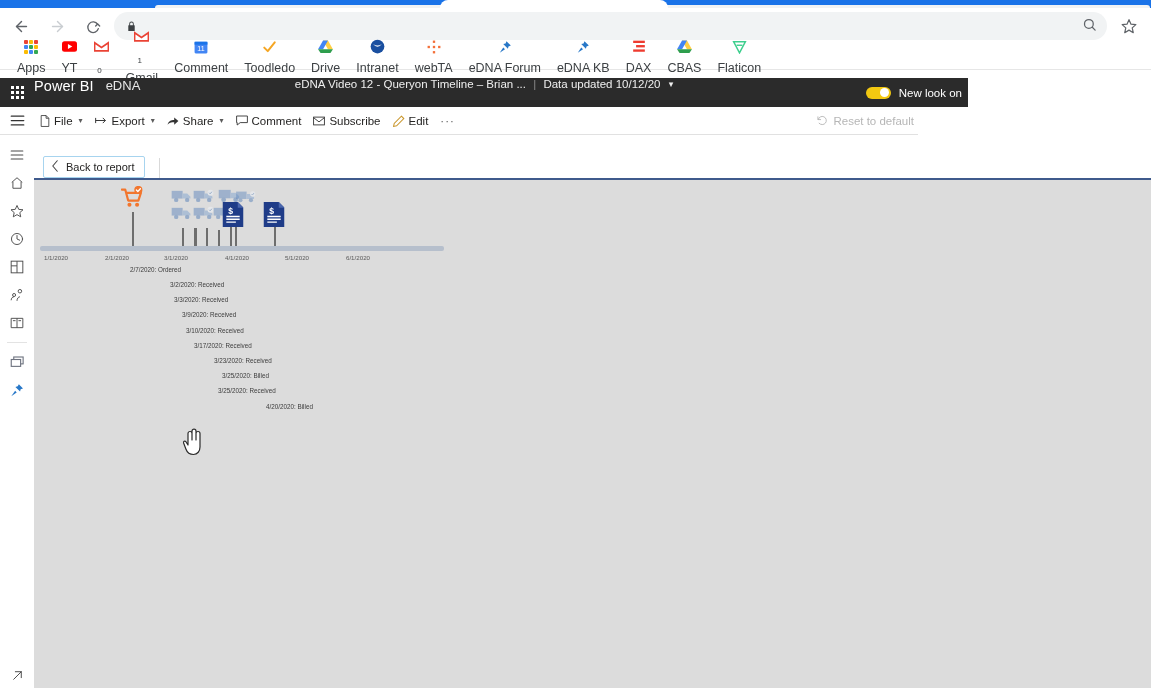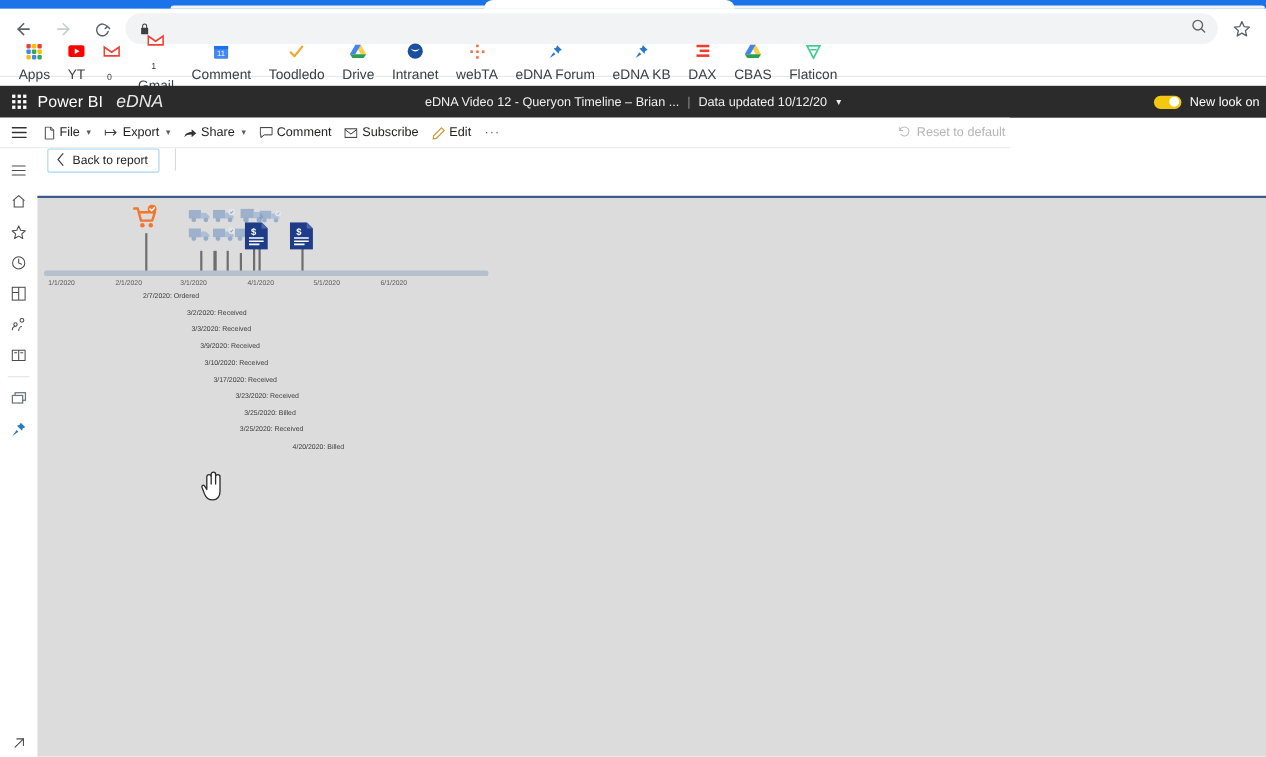--- a/index.html
+++ b/index.html
@@ -71,28 +71,28 @@
     font-size: 12.5px; color: #3c4043; white-space: nowrap; flex-direction: column;
   }
   .bm-ico { width: 16px; height: 16px; display: flex; align-items: center; justify-content: center; flex: none; }
 
   
   .appsgrid { display: grid; grid-template-columns: repeat(3, 4px); grid-template-rows: repeat(3, 4px); gap: 1px; }
   .appsgrid i { display: block; width: 4px; height: 4px; border-radius: 1px; }
 
   
   .pbi-header {
-    position: absolute; top: 78px; left: 0; width: 1151px; height: 29px;
-    background: #2b2b2b; display: flex; align-items: center; color: #ffffff;
+    position: absolute; top: 78px; left: 0; width: 968px; height: 29px;
+    background: #2b2b2b; display: flex; color: #ffffff;
   }
   .waffle { width: 34px; display: flex; align-items: center; justify-content: center; }
   .waffle .g { display: grid; grid-template-columns: repeat(3,3px); grid-template-rows: repeat(3,3px); gap: 2px; }
   .waffle .g i { width: 3px; height: 3px; background: #ffffff; display: block; }
   .pbi-brand { font-size: 14.5px; font-weight: 400; letter-spacing: 0.1px; }
-  .pbi-ws { font-size: 16px; margin-left: 12px; color: #e8e8e8; font-style: italic; }
+  .pbi-ws { font-size: 13px; margin-left: 12px; color: #e8e8e8; }
   .pbi-title {
     position: absolute; left: 0; right: 0; text-align: center;
     font-size: 11.5px; color: #efefef; pointer-events: none;
   }
   .pbi-title .sep { color: #8a8a8a; margin: 0 4px; }
   .chev { display: inline-block; margin-left: 5px; font-size: 9px; vertical-align: 1px; }
   .newlook {
     position: absolute; right: 0px; top: 0; height: 29px;
     display: flex; align-items: center; gap: 8px; padding-right: 6px;
   }
@@ -139,21 +139,21 @@
   .rail-bottom { position: absolute; bottom: 6px; left: 0; width: 34px;
     display: flex; align-items: center; justify-content: center; color: #4a4a4a; }
 
   
   .content {
     position: absolute; top: 135px; left: 34px; width: 1117px; height: 553px;
     background: #ffffff;
   }
   .backbar {
     position: absolute; top: 0; left: 0; width: 100%; height: 43px;
-    background: #ffffff; display: flex; align-items: flex-start; padding-left: 9px;
+    background: #ffffff; display: flex; align-items: flex-end; padding-left: 9px;
   }
   .back-btn {
     display: flex; align-items: center; gap: 7px;
     height: 22px; padding: 0 10px 0 7px;
     border: 1px solid #a7d4ef; background: #ffffff; border-radius: 2px;
     font-size: 11px; color: #252423;
   }
   .back-divider { width: 1px; height: 20px; background: #d9d9d9; margin-left: 14px; }
 
   .canvas {

